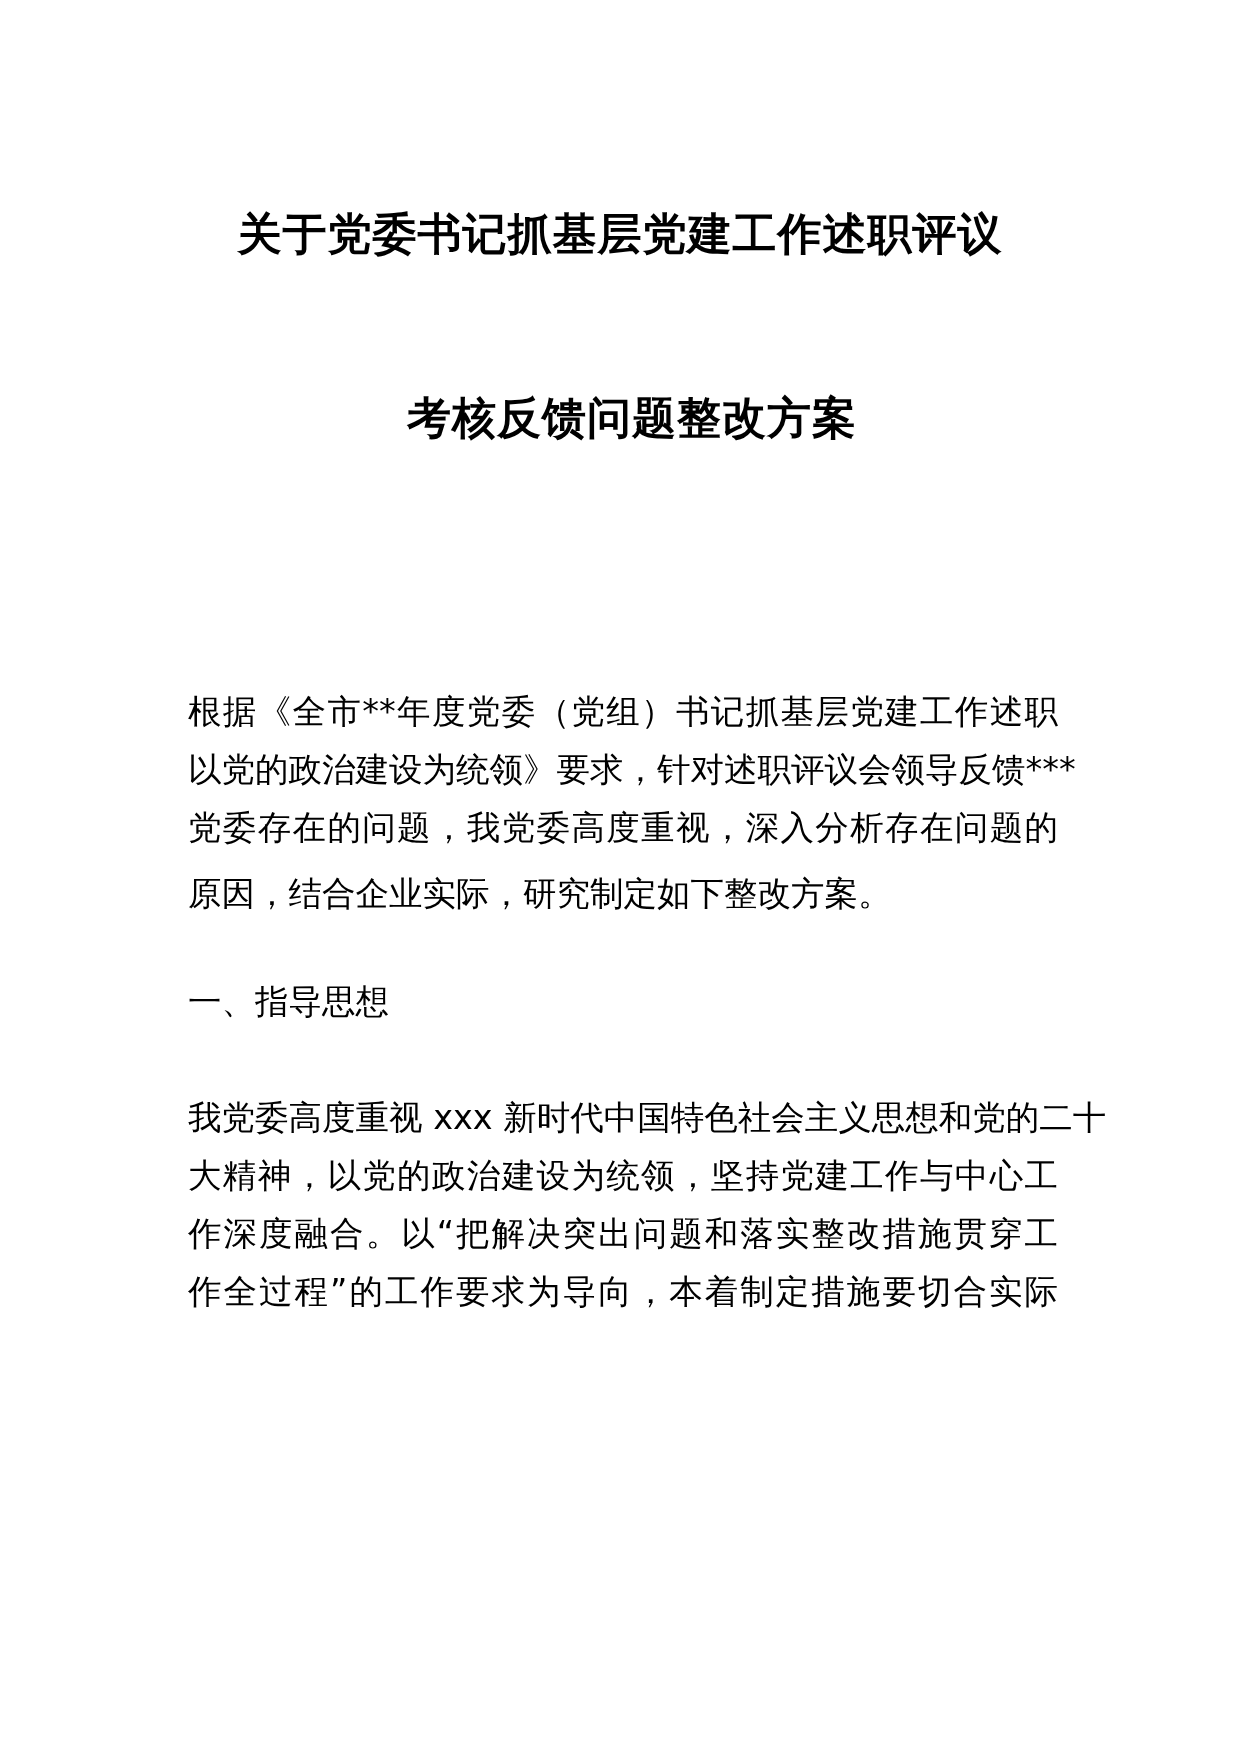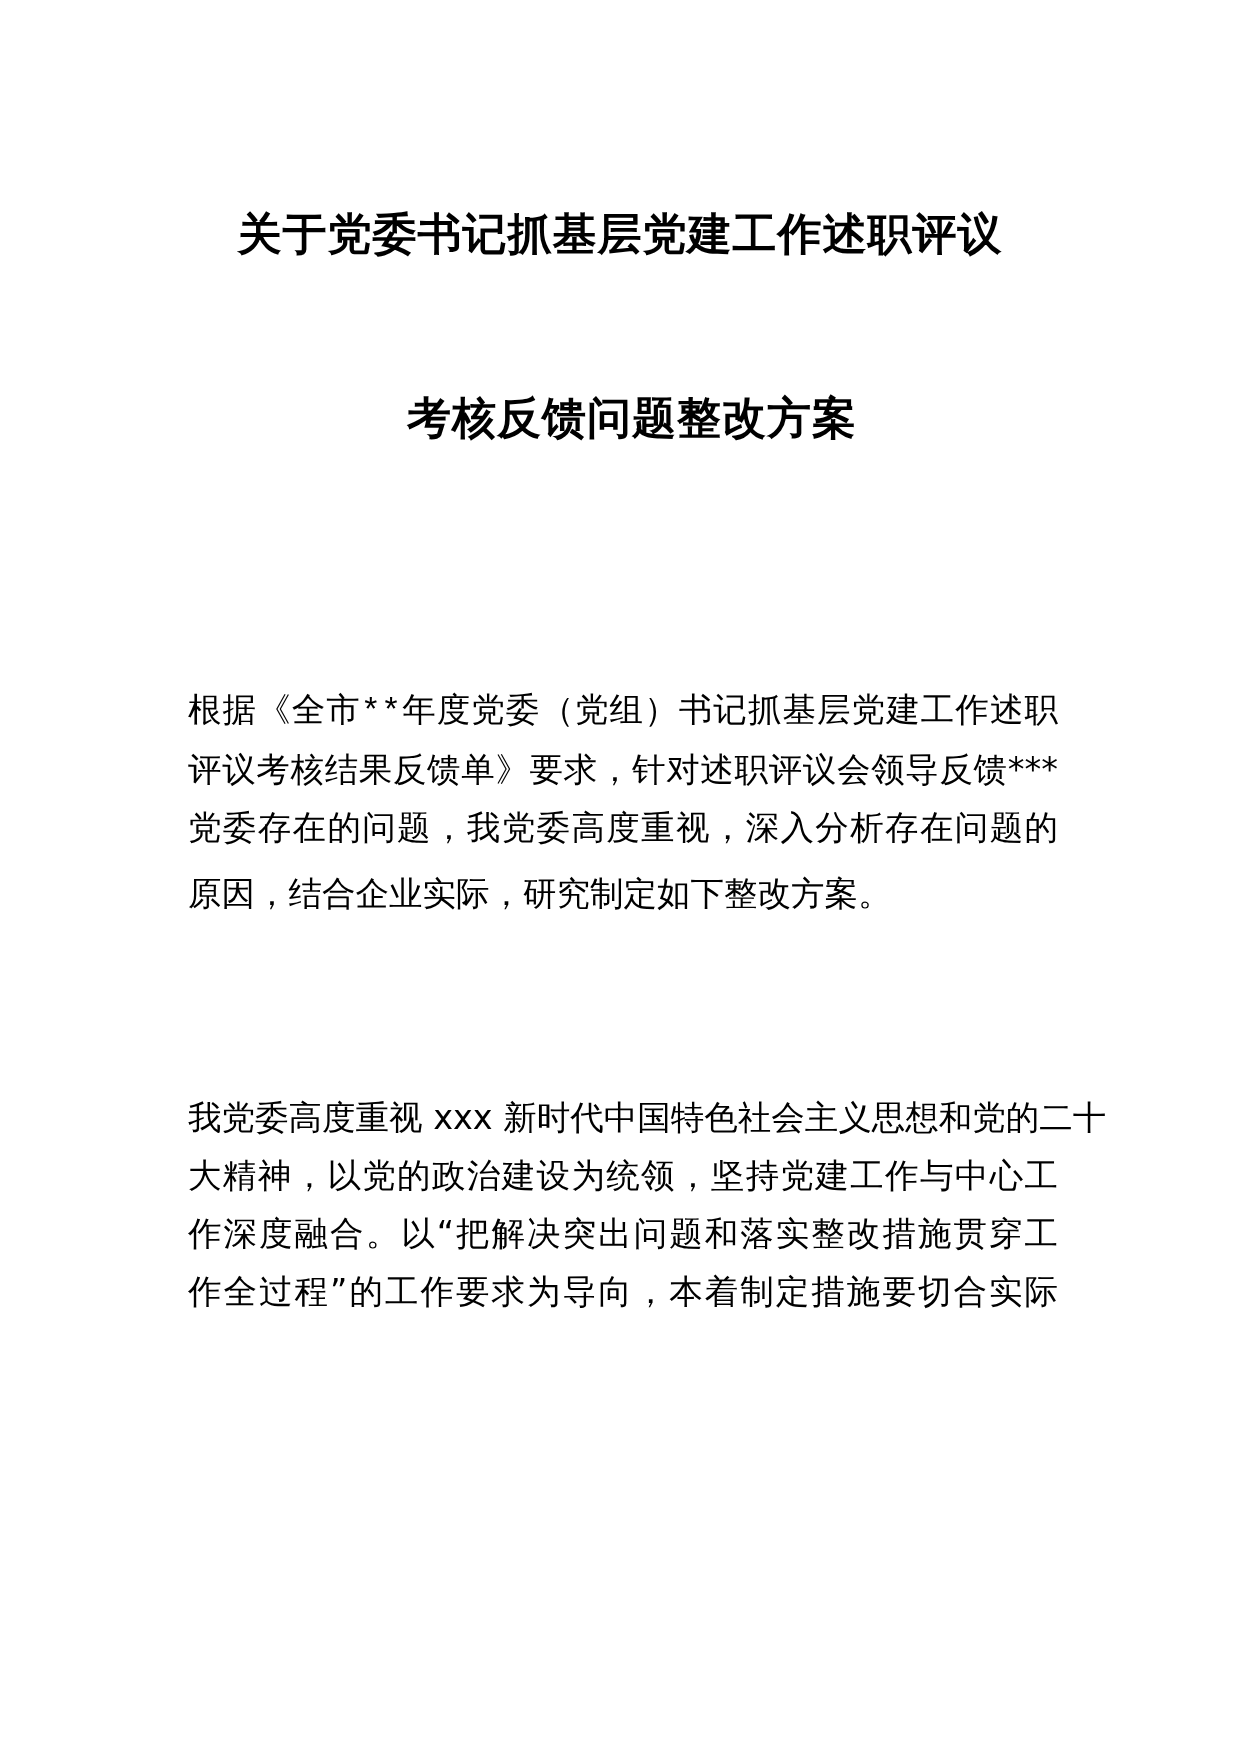--- a/index.html
+++ b/index.html
@@ -56,24 +56,25 @@
     }
   </style>
 </head>
 <body>
 
 <div class="page">
 
   <div class="title-line l1">关于党委书记抓基层党建工作述职评议</div>
   <div class="title-line l2">考核反馈问题整改方案</div>
 
-  <div class="body-line" style="top:690px;font-family:Liberation Mono, monospace;">根据《全市**年度党委（党组）书记抓基层党建工作述职</div>
-  <div class="body-line" style="top:748px;">评议考核结果反馈单》要求，针对述职评议会领导反馈***</div>
+  <div class="body-line" style="top:690px;">根据《全市**年度党委（党组）书记抓基层党建工作述职</div>
+  <div class="body-line" style="top:748px;">以党的政治建设为统领》要求，针对述职评议会领导反馈***</div>
   <div class="body-line" style="top:806px;">党委存在的问题，我党委高度重视，深入分析存在问题的</div>
   <div class="body-line last" style="top:864px;margin-top:8px;">原因，结合企业实际，研究制定如下整改方案。</div>
 
+  <div class="heading-line" style="top:980px;">一、指导思想</div>
 
   <div class="body-line" style="top:1096px;">我党委高度重视 xxx 新时代中国特色社会主义思想和党的二十</div>
   <div class="body-line" style="top:1154px;">大精神，以党的政治建设为统领，坚持党建工作与中心工</div>
   <div class="body-line" style="top:1212px;">作深度融合。以“把解决突出问题和落实整改措施贯穿工</div>
   <div class="body-line" style="top:1270px;">作全过程”的工作要求为导向，本着制定措施要切合实际</div>
 
 </div>
 
 </body></html>

